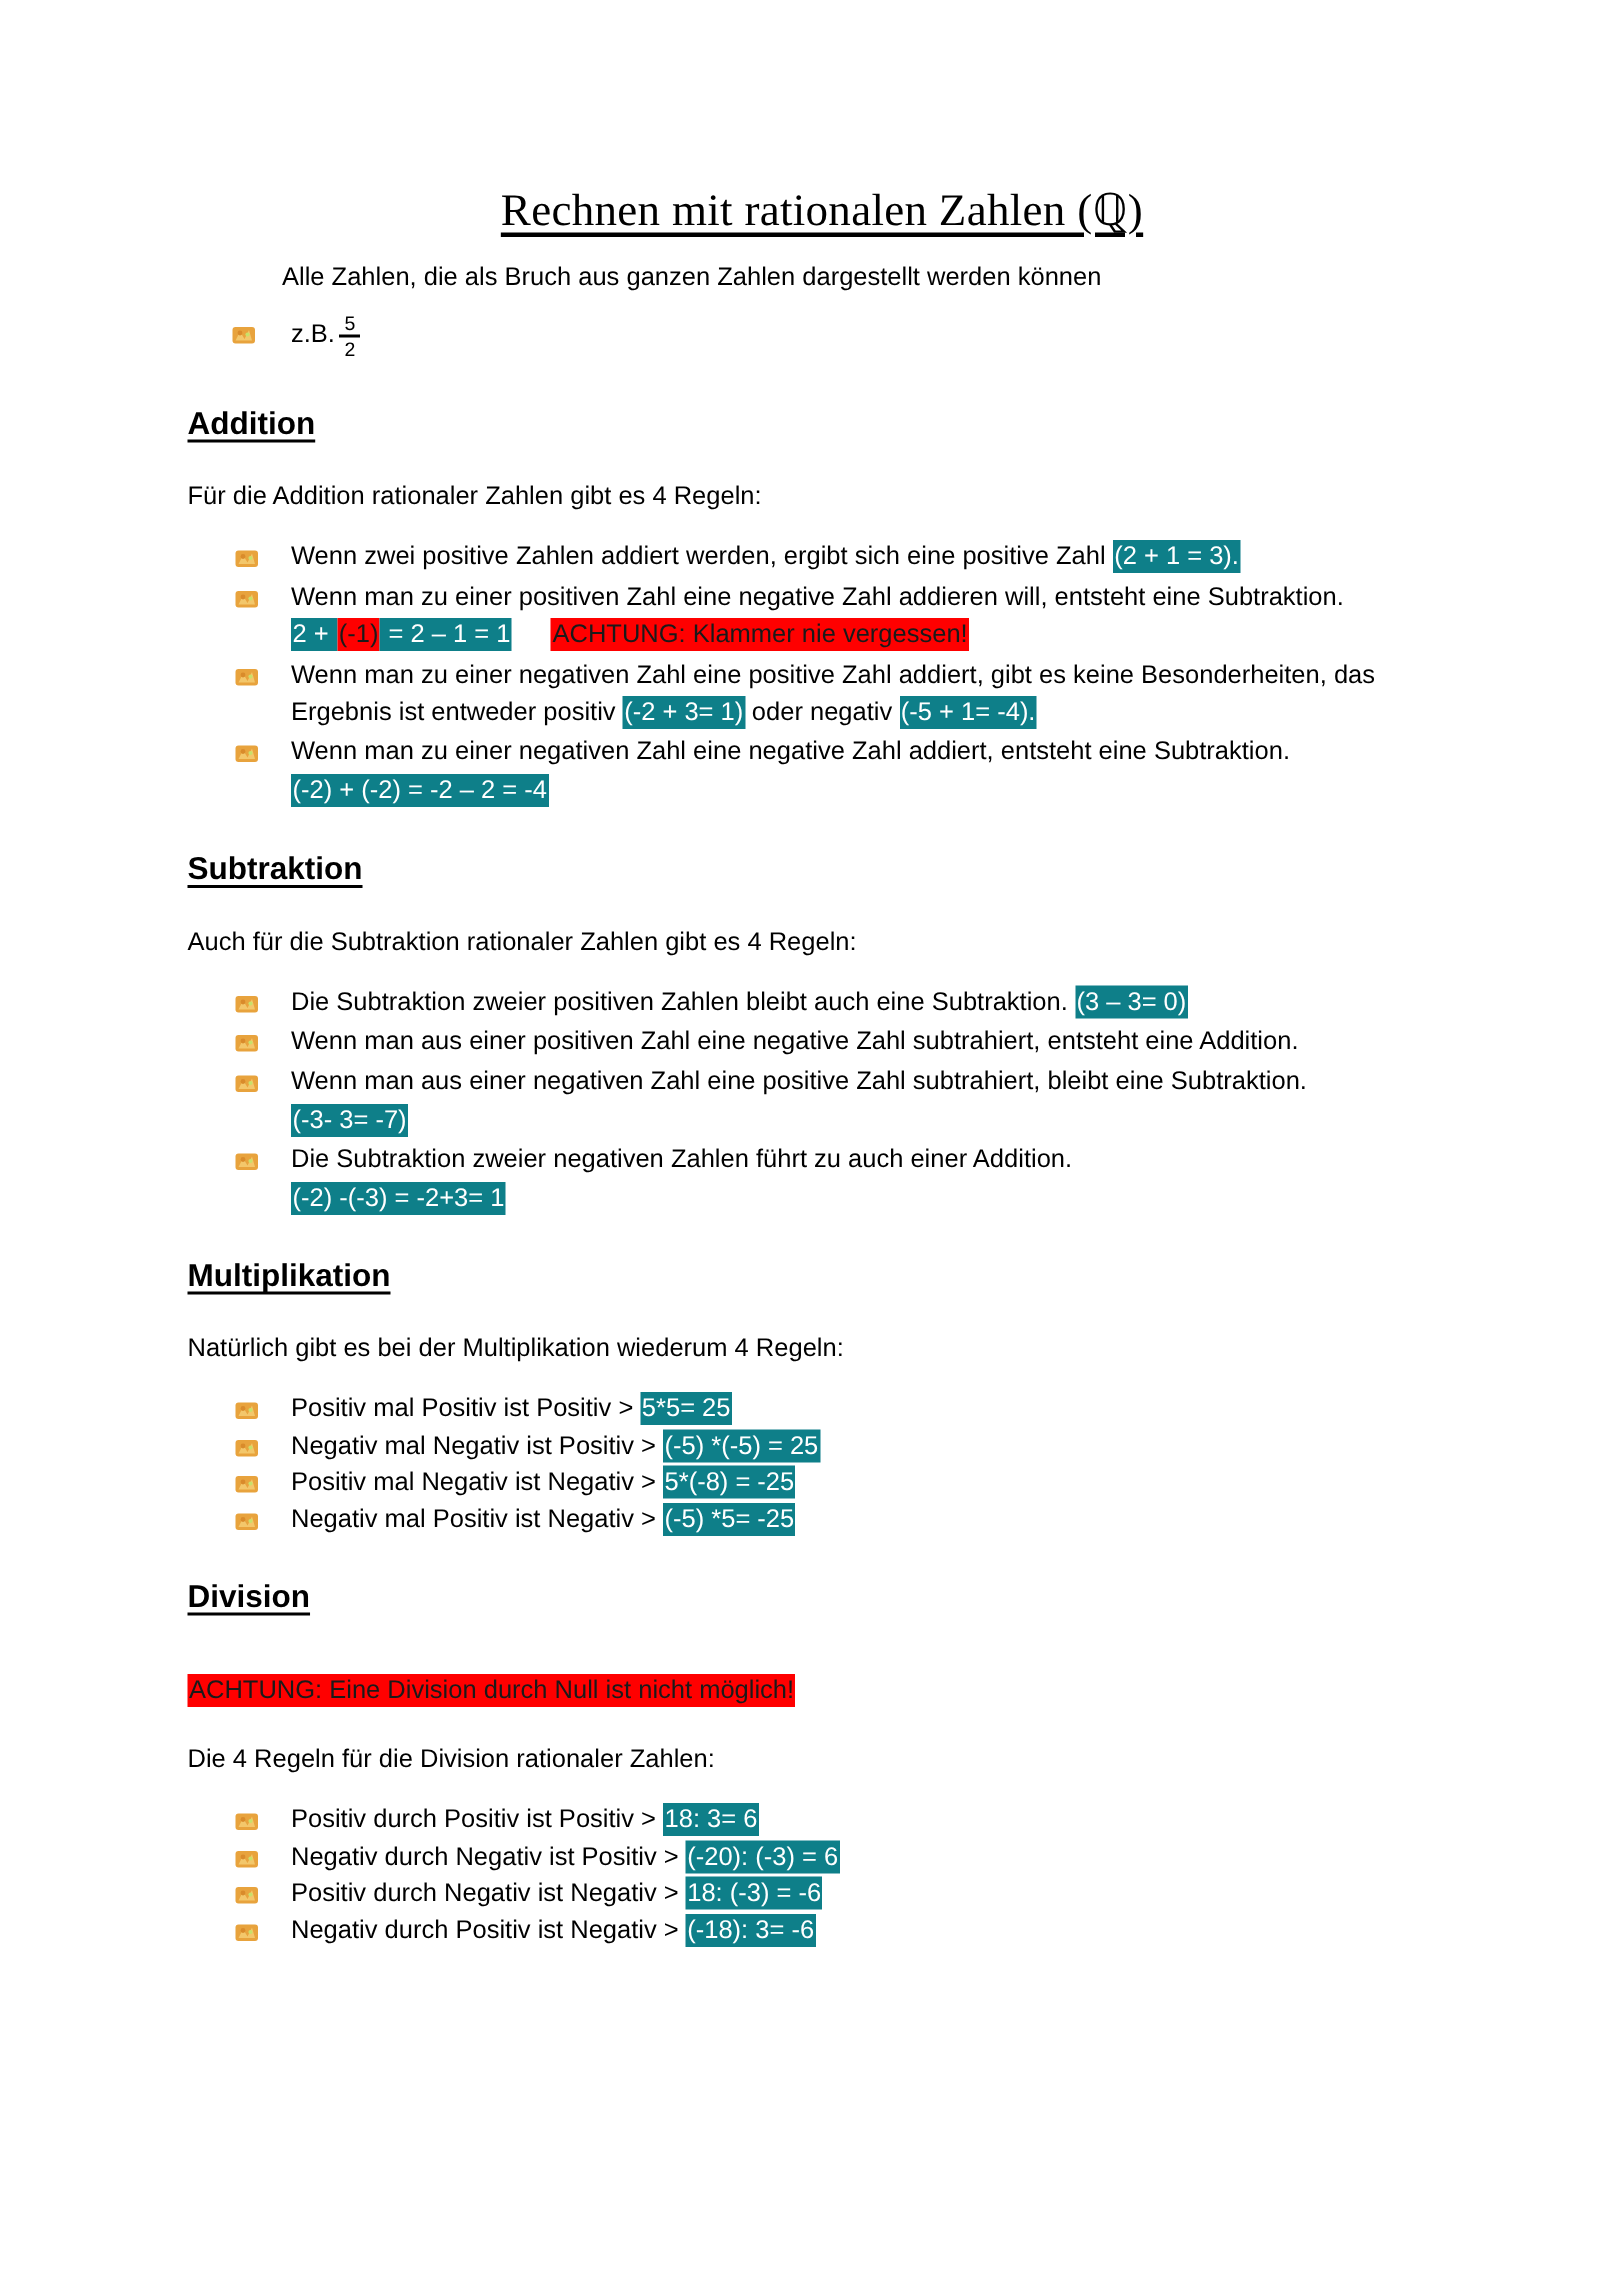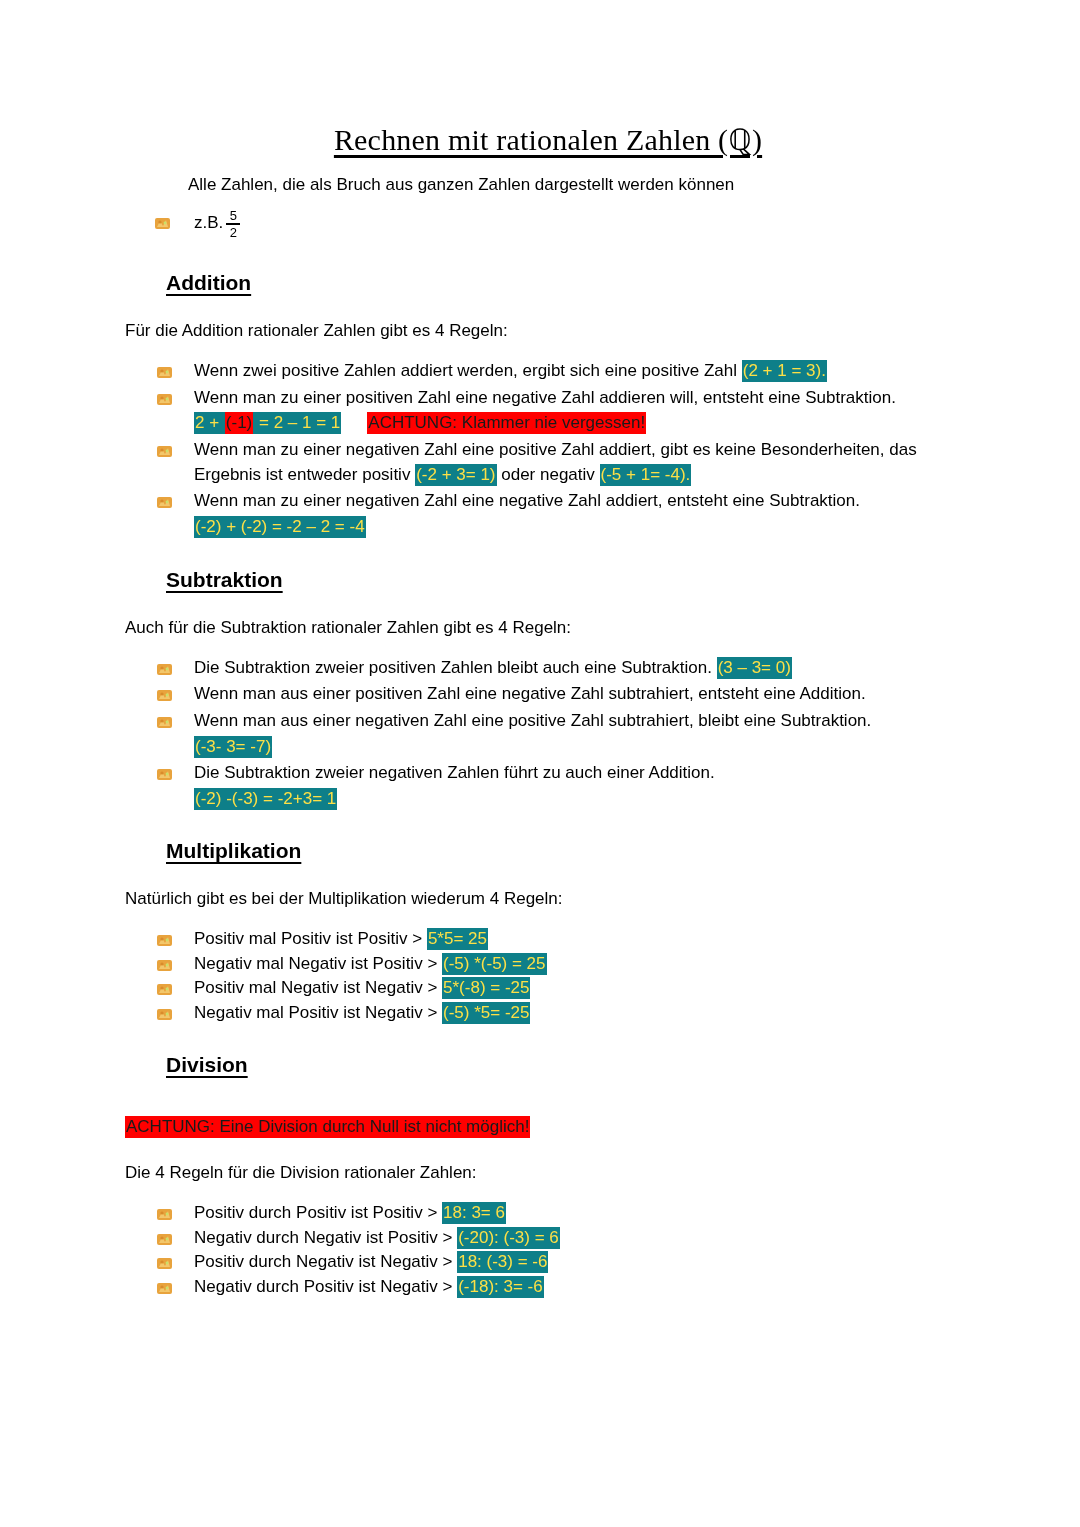--- a/index.html
+++ b/index.html
@@ -85,21 +85,20 @@
   h2.section-heading {
     font-size: 21px;
     font-weight: bold;
     margin: 28px 0 0 -3px;
     padding: 0;
     display: block;
   }
   h2.section-heading span.h-underline {
     text-decoration: underline;
     text-underline-offset: 4px;
-    margin-left: 41px;
   }
 
   .lead {
     font-size: 17px;
     margin: 26px 0 0 -3px;
   }
 
   
   ul.bullets {
     list-style: none;
@@ -121,21 +120,21 @@
     top: 4px;
     width: 17px;
     height: 15px;
     display: block;
   }
 
   
   .blue { color: #000000; }
   .hl-teal {
     background-color: #0e7f89;
-    color: #fde047;
+    color: #ffffff;
     padding: 1px 1px 2px 1px;
     box-decoration-break: clone;
     -webkit-box-decoration-break: clone;
   }
   .hl-red {
     background-color: #ff0000;
     color: #1a1a1a;
     padding: 1px 1px 2px 1px;
     box-decoration-break: clone;
     -webkit-box-decoration-break: clone;

